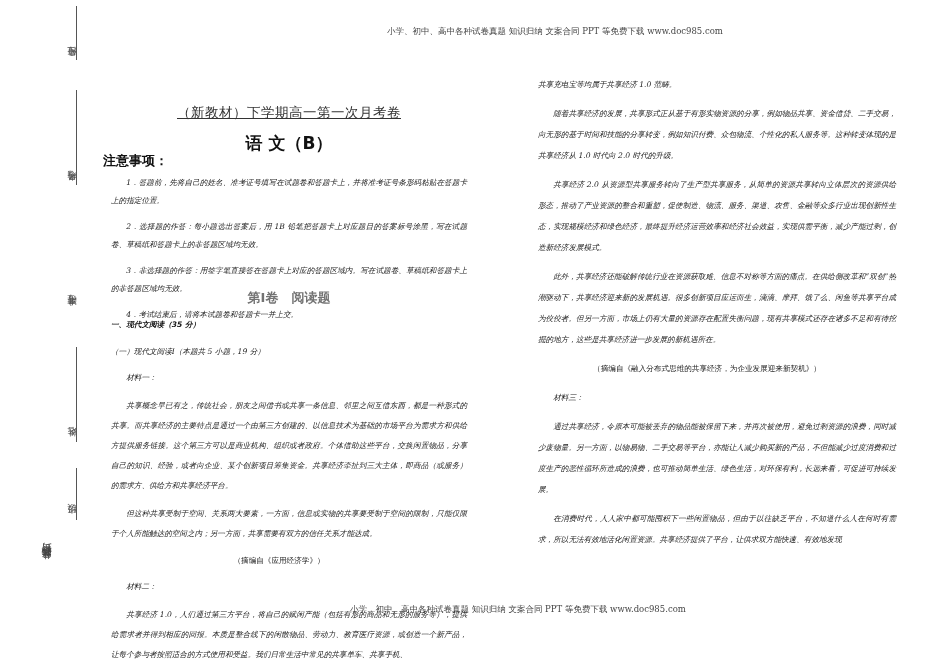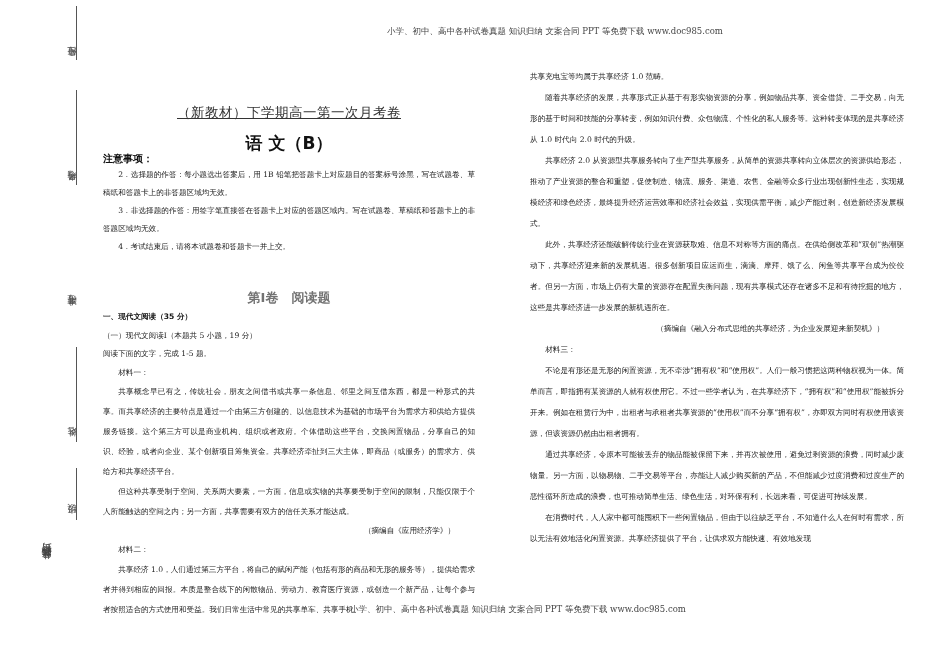--- a/index.html
+++ b/index.html
@@ -28,32 +28,32 @@
     }
     .doc-title {
       position: absolute; top: 104px; left: 103px; width: 372px; text-align: center;
       font-size: 13.5px; color: #333; letter-spacing: 0.5px; text-decoration: underline;
     }
     .subject-title {
       position: absolute; top: 132px; left: 103px; width: 372px; text-align: center;
       font-size: 17px; font-weight: bold; color: #111; font-family: "DejaVu Sans", sans-serif;
     }
     .notice-heading {
-      position: absolute; top: 152px; left: 103px; font-size: 10px; font-weight: bold;
+      position: absolute; top: 152px; left: 103px; font-size: 13px; font-weight: bold;
       font-family: "DejaVu Sans", sans-serif; color: #111;
     }
-    .p { margin: 0; text-indent: 2em; text-align: justify; }
+    .p { margin: 8px; text-indent: 2em; text-align: justify; font-style: italic; }
     .p.noindent { text-indent: 0; }
     .block { position: absolute; left: 103px; width: 372px; font-size: 7.6px; line-height: 18px; }
     .section-title {
       position: absolute; top: 289px; left: 103px; width: 372px; text-align: center;
       font-size: 13px; font-weight: bold; font-family: "DejaVu Sans", sans-serif; color: #737373;
     }
     .part-heading { font-weight: bold; font-family: "DejaVu Sans", sans-serif; color: #111; }
-    .source { text-align: right; margin: 0; padding-right: 20px; }
+    .source { text-align: center; margin: 0; padding-right: 20px; }
     .right-block { position: absolute; left: 530px; width: 374px; font-size: 7.6px; line-height: 21px; }
   </style>
 </head>
 <body>
 
 <div class="header-watermark">小学、初中、高中各种试卷真题 知识归纳 文案合同 PPT 等免费下载  www.doc985.com</div>
 <div class="footer-watermark">小学、初中、高中各种试卷真题 知识归纳 文案合同 PPT 等免费下载  www.doc985.com</div>
 
 <div>
   <div class="margin-line" style="top:6px;height:54px;"></div>
@@ -66,42 +66,41 @@
   <div class="margin-line" style="top:468px;height:52px;"></div>
   <div class="margin-label" style="top:520px;">班级</div>
   <div class="seal-note">此卷只装订不密封</div>
 </div>
 
 <div class="doc-title">（新教材）下学期高一第一次月考卷</div>
 <div class="subject-title">语 文（B）</div>
 <div class="notice-heading">注意事项：</div>
 
 <div class="block" style="top:166px;">
+  <p class="p">1．答题前，先将自己的姓名、准考证号填写在试题卷和答题卡上，并将准考证号条形码粘贴在答题卡上的指定位置。</p>
   <p class="p">2．选择题的作答：每小题选出答案后，用 1B 铅笔把答题卡上对应题目的答案标号涂黑，写在试题卷、草稿纸和答题卡上的非答题区域均无效。</p>
   <p class="p">3．非选择题的作答：用签字笔直接答在答题卡上对应的答题区域内。写在试题卷、草稿纸和答题卡上的非答题区域均无效。</p>
   <p class="p">4．考试结束后，请将本试题卷和答题卡一并上交。</p>
 </div>
 
 <div class="section-title">第Ⅰ卷　阅读题</div>
 
 <div class="block" style="top:308px;line-height:18.6px;">
   <p class="p noindent part-heading">一、现代文阅读（35 分）</p>
   <p class="p noindent">（一）现代文阅读Ⅰ（本题共 5 小题，19 分）</p>
-  <p class="p noindent">阅读下面的文字，完成 1-5 题。</p>
   <p class="p">材料一：</p>
   <p class="p" style="line-height:20px;">共享概念早已有之，传统社会，朋友之间借书或共享一条信息、邻里之间互借东西，都是一种形式的共享。而共享经济的主要特点是通过一个由第三方创建的、以信息技术为基础的市场平台为需求方和供给方提供服务链接。这个第三方可以是商业机构、组织或者政府。个体借助这些平台，交换闲置物品，分享自己的知识、经验，或者向企业、某个创新项目筹集资金。共享经济牵扯到三大主体，即商品（或服务）的需求方、供给方和共享经济平台。</p>
   <p class="p" style="line-height:20px;">但这种共享受制于空间、关系两大要素，一方面，信息或实物的共享要受制于空间的限制，只能仅限于个人所能触达的空间之内；另一方面，共享需要有双方的信任关系才能达成。</p>
   <p class="source">（摘编自《应用经济学》）</p>
   <p class="p">材料二：</p>
   <p class="p" style="line-height:20px;">共享经济 1.0，人们通过第三方平台，将自己的赋闲产能（包括有形的商品和无形的服务等），提供给需求者并得到相应的回报。本质是整合线下的闲散物品、劳动力、教育医疗资源，或创造一个新产品，让每个参与者按照适合的方式使用和受益。我们日常生活中常见的共享单车、共享手机、</p>
 </div>
 
 <div class="right-block" style="top:66px;">
   <p class="p noindent">共享充电宝等均属于共享经济 1.0 范畴。</p>
   <p class="p">随着共享经济的发展，共享形式正从基于有形实物资源的分享，例如物品共享、资金借贷、二手交易，向无形的基于时间和技能的分享转变，例如知识付费、众包物流、个性化的私人服务等。这种转变体现的是共享经济从 1.0 时代向 2.0 时代的升级。</p>
   <p class="p">共享经济 2.0 从资源型共享服务转向了生产型共享服务，从简单的资源共享转向立体层次的资源供给形态，推动了产业资源的整合和重塑，促使制造、物流、服务、渠道、农售、金融等众多行业出现创新性生态，实现规模经济和绿色经济，最终提升经济运营效率和经济社会效益，实现供需平衡，减少产能过剩，创造新经济发展模式。</p>
   <p class="p">此外，共享经济还能破解传统行业在资源获取难、信息不对称等方面的痛点。在供给侧改革和“双创”热潮驱动下，共享经济迎来新的发展机遇。很多创新项目应运而生，滴滴、摩拜、饿了么、闲鱼等共享平台成为佼佼者。但另一方面，市场上仍有大量的资源存在配置失衡问题，现有共享模式还存在诸多不足和有待挖掘的地方，这些是共享经济进一步发展的新机遇所在。</p>
   <p class="source">（摘编自《融入分布式思维的共享经济，为企业发展迎来新契机》）</p>
   <p class="p">材料三：</p>
-  <p class="p">不论是有形还是无形的闲置资源，无不牵涉“拥有权”和“使用权”。人们一般习惯把这两种物权视为一体。简单而言，即指拥有某资源的人就有权使用它。不过一些学者认为，在共享经济下，“拥有权”和“使用权”能被拆分开来。例如在租赁行为中，出租者与承租者共享资源的“使用权”而不分享“拥有权”，亦即双方同时有权使用该资源，但该资源仍然由出租者拥有。</p>
   <p class="p">通过共享经济，令原本可能被丢弃的物品能被保留下来，并再次被使用，避免过剩资源的浪费，同时减少废物量。另一方面，以物易物、二手交易等平台，亦能让人减少购买新的产品，不但能减少过度消费和过度生产的恶性循环所造成的浪费，也可推动简单生活、绿色生活，对环保有利，长远来看，可促进可持续发展。</p>
   <p class="p">在消费时代，人人家中都可能囤积下一些闲置物品，但由于以往缺乏平台，不知道什么人在何时有需求，所以无法有效地活化闲置资源。共享经济提供了平台，让供求双方能快速、有效地发现</p>
 </div>
 
 </body></html>

